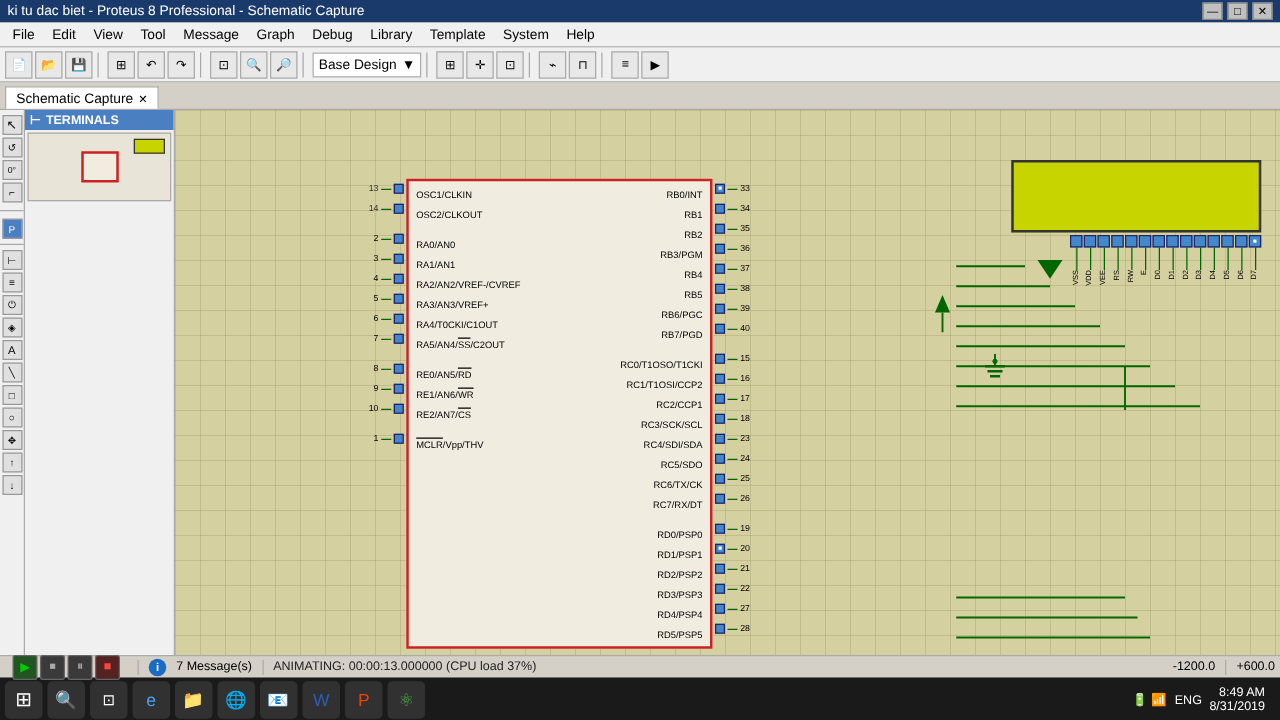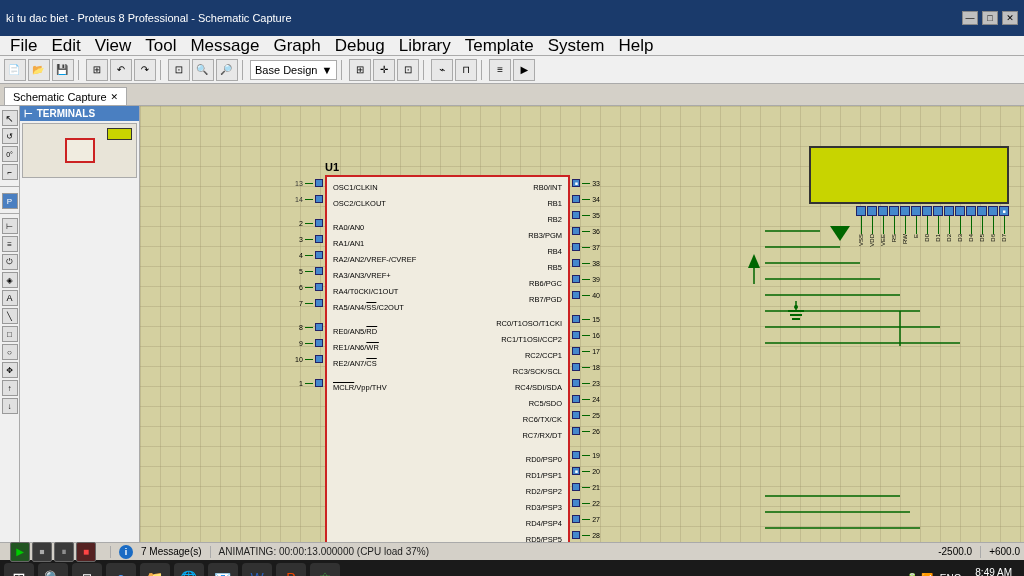--- a/index.html
+++ b/index.html
@@ -2,21 +2,21 @@
 <html><head>
   <meta charset="utf-8">
   <style>
     * { margin: 0; padding: 0; box-sizing: border-box; }
     body { width: 1024px; height: 576px; overflow: hidden; font-family: 'Segoe UI', Tahoma, Arial, sans-serif; font-size: 11px; background: #c0c0c0; }
 
     
     #title-bar {
       background: #1a3a6b;
       color: white;
-      height: 36px;
+      height: 18px;
       display: flex;
       align-items: center;
       justify-content: space-between;
       padding: 0 6px;
       font-size: 11px;
     }
     #title-bar .win-buttons { display: flex; gap: 4px; }
     #title-bar .win-btn {
       width: 16px; height: 14px;
       background: #c0c0c0;
@@ -31,21 +31,21 @@
       height: 20px;
       display: flex;
       align-items: center;
       padding: 0 4px;
       border-bottom: 1px solid #aaa;
       gap: 2px;
     }
     .menu-item {
       padding: 2px 6px;
       cursor: pointer;
-      font-size: 17px;
+      font-size: 11px;
     }
 
     
     #toolbar {
       background: #f0f0f0;
       height: 28px;
       display: flex;
       align-items: center;
       padding: 2px 4px;
       border-bottom: 1px solid #aaa;
@@ -403,21 +403,20 @@
       <line x1="625" y1="470" x2="810" y2="470" stroke="#006600" stroke-width="1.5"></line>
       <line x1="625" y1="486" x2="820" y2="486" stroke="#006600" stroke-width="1.5"></line>
       <line x1="625" y1="502" x2="830" y2="502" stroke="#006600" stroke-width="1.5"></line>
 
       <line x1="760" y1="205" x2="760" y2="240" stroke="#006600" stroke-width="1.5"></line>
 
       <polygon points="700,135 690,120 710,120" fill="#006600"></polygon>
     </svg>
 
     <div id="ic-component">
-      <div class="ic-label">U1</div>
       <div style="position:relative; display:flex;">
 
         <div style="background:#f0ece0; border: 2px solid #cc2222; width:245px; position:relative; z-index:2; padding:2px 4px;">
 
           <div style="display:flex; flex-direction:row; width:100%;">
 
             <div style="display:flex; flex-direction:column; flex:1; align-items:flex-start; padding-left:2px;">
               <div style="height:16px; display:flex; align-items:center; font-size:7.5px;">OSC1/CLKIN</div>
               <div style="height:16px; display:flex; align-items:center; font-size:7.5px;">OSC2/CLKOUT</div>
               <div style="height:8px;"></div>
@@ -752,21 +751,21 @@
     <div class="play-btn" style="color:#aaa;">⏹</div>
     <div class="play-btn" style="color:#aaa;">⏸</div>
     <div class="play-btn red-btn" style="color:#ff4444;">■</div>
   </div>
   <div class="status-sep"></div>
   <div class="info-badge">i</div>
   <span>7 Message(s)</span>
   <div class="status-sep"></div>
   <span id="anim-status">ANIMATING: 00:00:13.000000 (CPU load 37%)</span>
   <div style="flex:1;"></div>
-  <span>-2500.0</span>
+  <span>-1200.0</span>
   <div class="status-sep"></div>
   <span>+600.0</span>
 </div>
 
 <div id="taskbar">
   <div class="tk-btn" style="color:white; font-size:16px;">⊞</div>
   <div class="tk-btn" style="color:white; font-size:14px;">🔍</div>
   <div class="tk-btn" style="color:white; font-size:12px;">⊡</div>
   <div class="tk-btn" style="color:#4a9eff; font-size:14px;">e</div>
   <div class="tk-btn" style="color:#ffcc44; font-size:14px;">📁</div>

